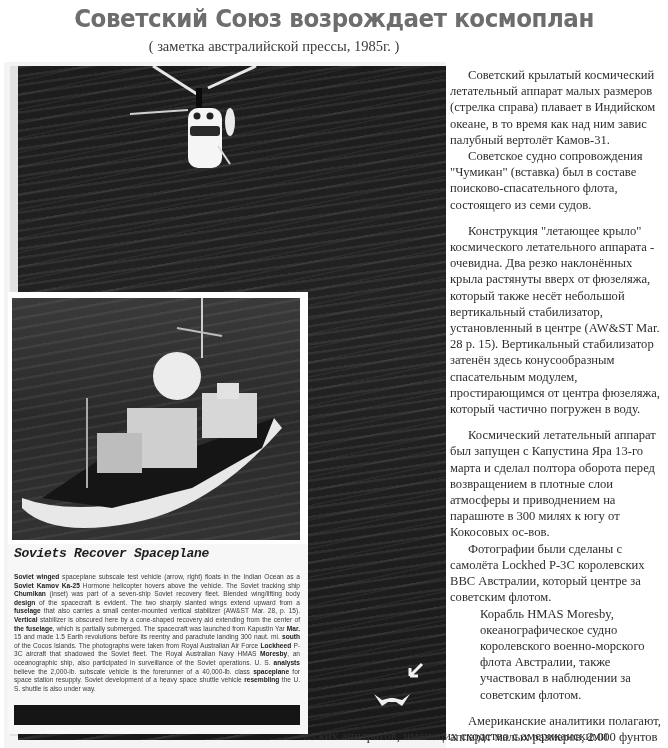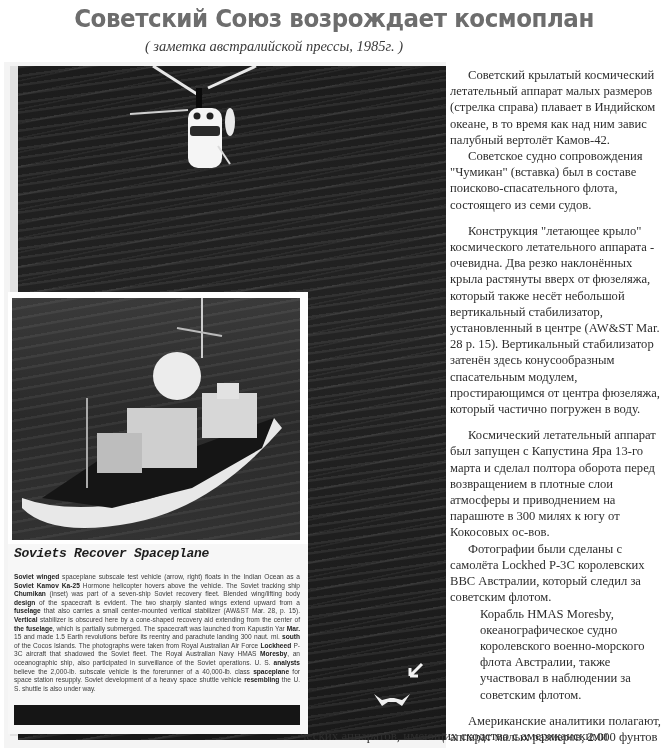--- a/index.html
+++ b/index.html
@@ -2,21 +2,21 @@
 <html><head>
 <meta charset="utf-8">
 <style>
   html, body { margin: 0; padding: 0; background: #ffffff; }
   body { width: 668px; height: 748px; position: relative; overflow: hidden; font-family: "Liberation Serif", serif; color: #2a2a2a; }
 
   .headline { position: absolute; left: 0; width: 668px; top: 4px; text-align: center;
     font-family: "DejaVu Sans", sans-serif; font-weight: bold; font-size: 25px; color: #6d6d6d;
     letter-spacing: -0.5px; transform: scaleX(0.92); transform-origin: center; }
   .subhead { position: absolute; left: 0; width: 548px; top: 38px; text-align: center;
-    font-family: "Liberation Serif", serif; font-size: 14.5px; color: #3a3a3a; font-style: italic; }
+    font-family: "Liberation Serif", serif; font-size: 14.5px; color: #3a3a3a; }
 
   
   .clip { position: absolute; left: 4px; top: 62px; width: 442px; height: 686px; background: #f4f4f4; }
   .photo-main { position: absolute; left: 18px; top: 66px; width: 428px; height: 674px;
     background:
       repeating-linear-gradient(172deg, rgba(255,255,255,0.07) 0px, rgba(255,255,255,0.07) 2px, rgba(0,0,0,0) 3px, rgba(0,0,0,0) 9px),
       repeating-linear-gradient(168deg, rgba(255,255,255,0.05) 0px, rgba(255,255,255,0.05) 1px, rgba(0,0,0,0) 2px, rgba(0,0,0,0) 14px),
       linear-gradient(180deg, #1c1c1c 0%, #232323 40%, #191919 100%);
   }
   .left-edge { position: absolute; left: 10px; top: 66px; width: 8px; height: 670px; background: #e2e2e2; }
@@ -93,22 +93,22 @@
 <div class="caption-bar"></div>
 
 <svg class="arrow" viewBox="0 0 20 20">
   <path d="M18 2 L6 14 M6 14 L6 6 M6 14 L14 14" stroke="#f2f2f2" stroke-width="3" fill="none"></path>
 </svg>
 <svg class="spaceplane" viewBox="0 0 40 20">
   <path d="M2 2 L10 14 L16 10 L24 10 L30 14 L38 2 L30 8 L22 6 L18 6 L10 8 Z" fill="#efefef"></path>
 </svg>
 
 <div class="ru">
-  <p>Советский крылатый космический летательный аппарат малых размеров (стрелка справа) плавает в Индийском океане, в то время как над ним завис палубный вертолёт Камов-42.</p>
+  <p>Советский крылатый космический летательный аппарат малых размеров (стрелка справа) плавает в Индийском океане, в то время как над ним завис палубный вертолёт Камов-31.</p>
   <p>Советское судно сопровождения "Чумикан" (вставка) был в составе поисково-спасательного флота, состоящего из семи судов.</p>
   <p class="gap">Конструкция "летающее крыло" космического летательного аппарата - очевидна. Два резко наклонённых крыла растянуты вверх от фюзеляжа, который также несёт небольшой вертикальный стабилизатор, установленный в центре (AW&amp;ST Mar. 28 p. 15). Вертикальный стабилизатор затенён здесь конусообразным спасательным модулем, простирающимся от центра фюзеляжа, который частично погружен в воду.</p>
   <p class="gap">Космический летательный аппарат был запущен с Капустина Яра 13-го марта и сделал полтора оборота перед возвращением в плотные слои атмосферы и приводнением на парашюте в 300 милях к югу от Кокосовых ос-вов.</p>
-  <p>Фотографии были сделаны с самолёта Lockhed P-3C королевских ВВС Австралии, который следил за советским флотом.</p>
+  <p>Фотографии были сделаны с самолёта Lockhed P-3C королевских ВВС Австралии, который центре за советским флотом.</p>
   <p class="noindent">Корабль HMAS Moresby, океанографическое судно королевского военно-морского флота Австралии, также участвовал в наблюдении за советским флотом.</p>
   <p class="gap">Американские аналитики полагают, аппарат малых размеров, 2.000 фунтов является предшественником 40.000 фунтов класса космопланом для пополнения запасов советской орбитальной станции.</p>
 
 </div>
 <div class="ru-last">ческих аппаратов, имеющих сходство с американскими шаттлами.</div>
 
 </body></html>

